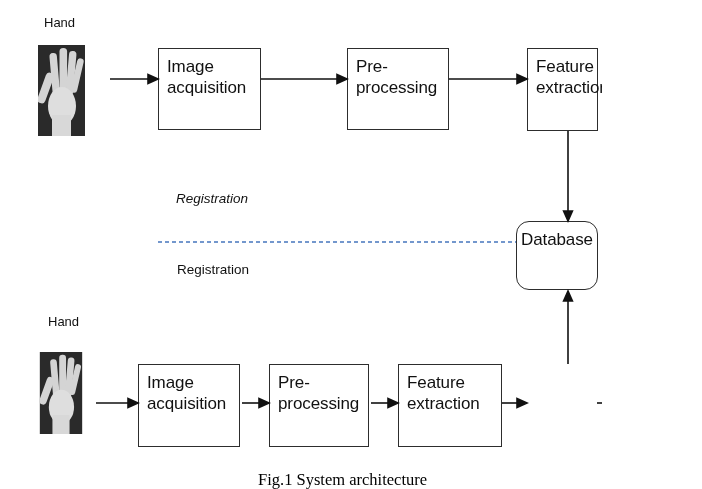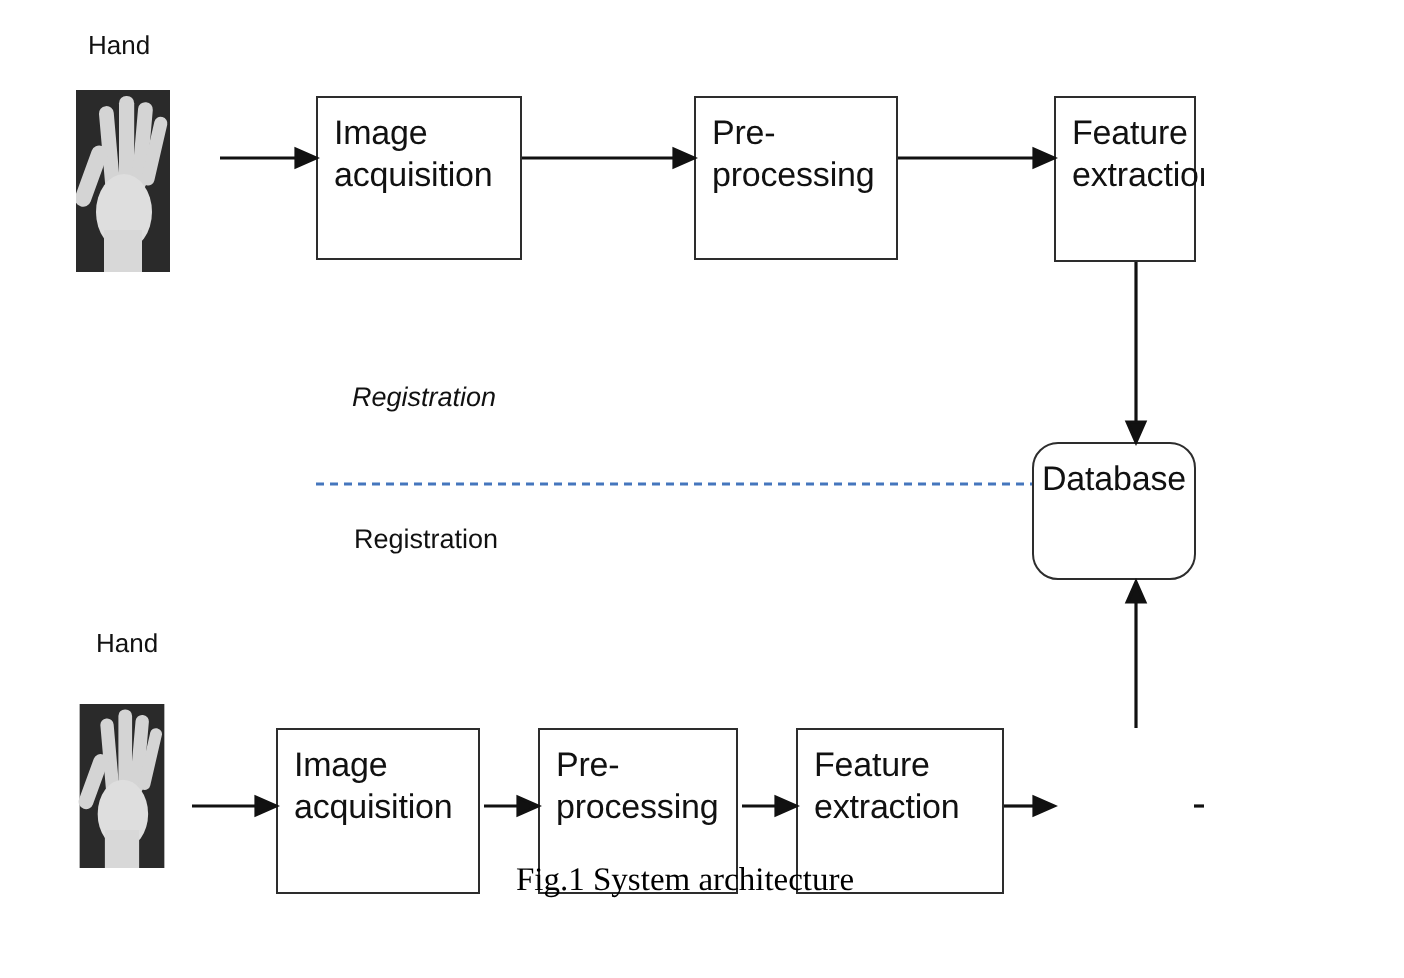--- a/index.html
+++ b/index.html
@@ -42,21 +42,21 @@
   }
   .section-label {
     position: absolute;
     font-size: 13.5px;
     color: #111111;
     white-space: nowrap;
   }
   #caption {
     position: absolute;
     left: 258px;
-    top: 430px;
+    top: 470px;
     font-family: "Liberation Serif", serif;
     font-size: 16.5px;
     color: #000000;
     white-space: nowrap;
   }
   #outcome {
     position: absolute;
     left: 627px;
     top: 393px;
     font-size: 14px;

